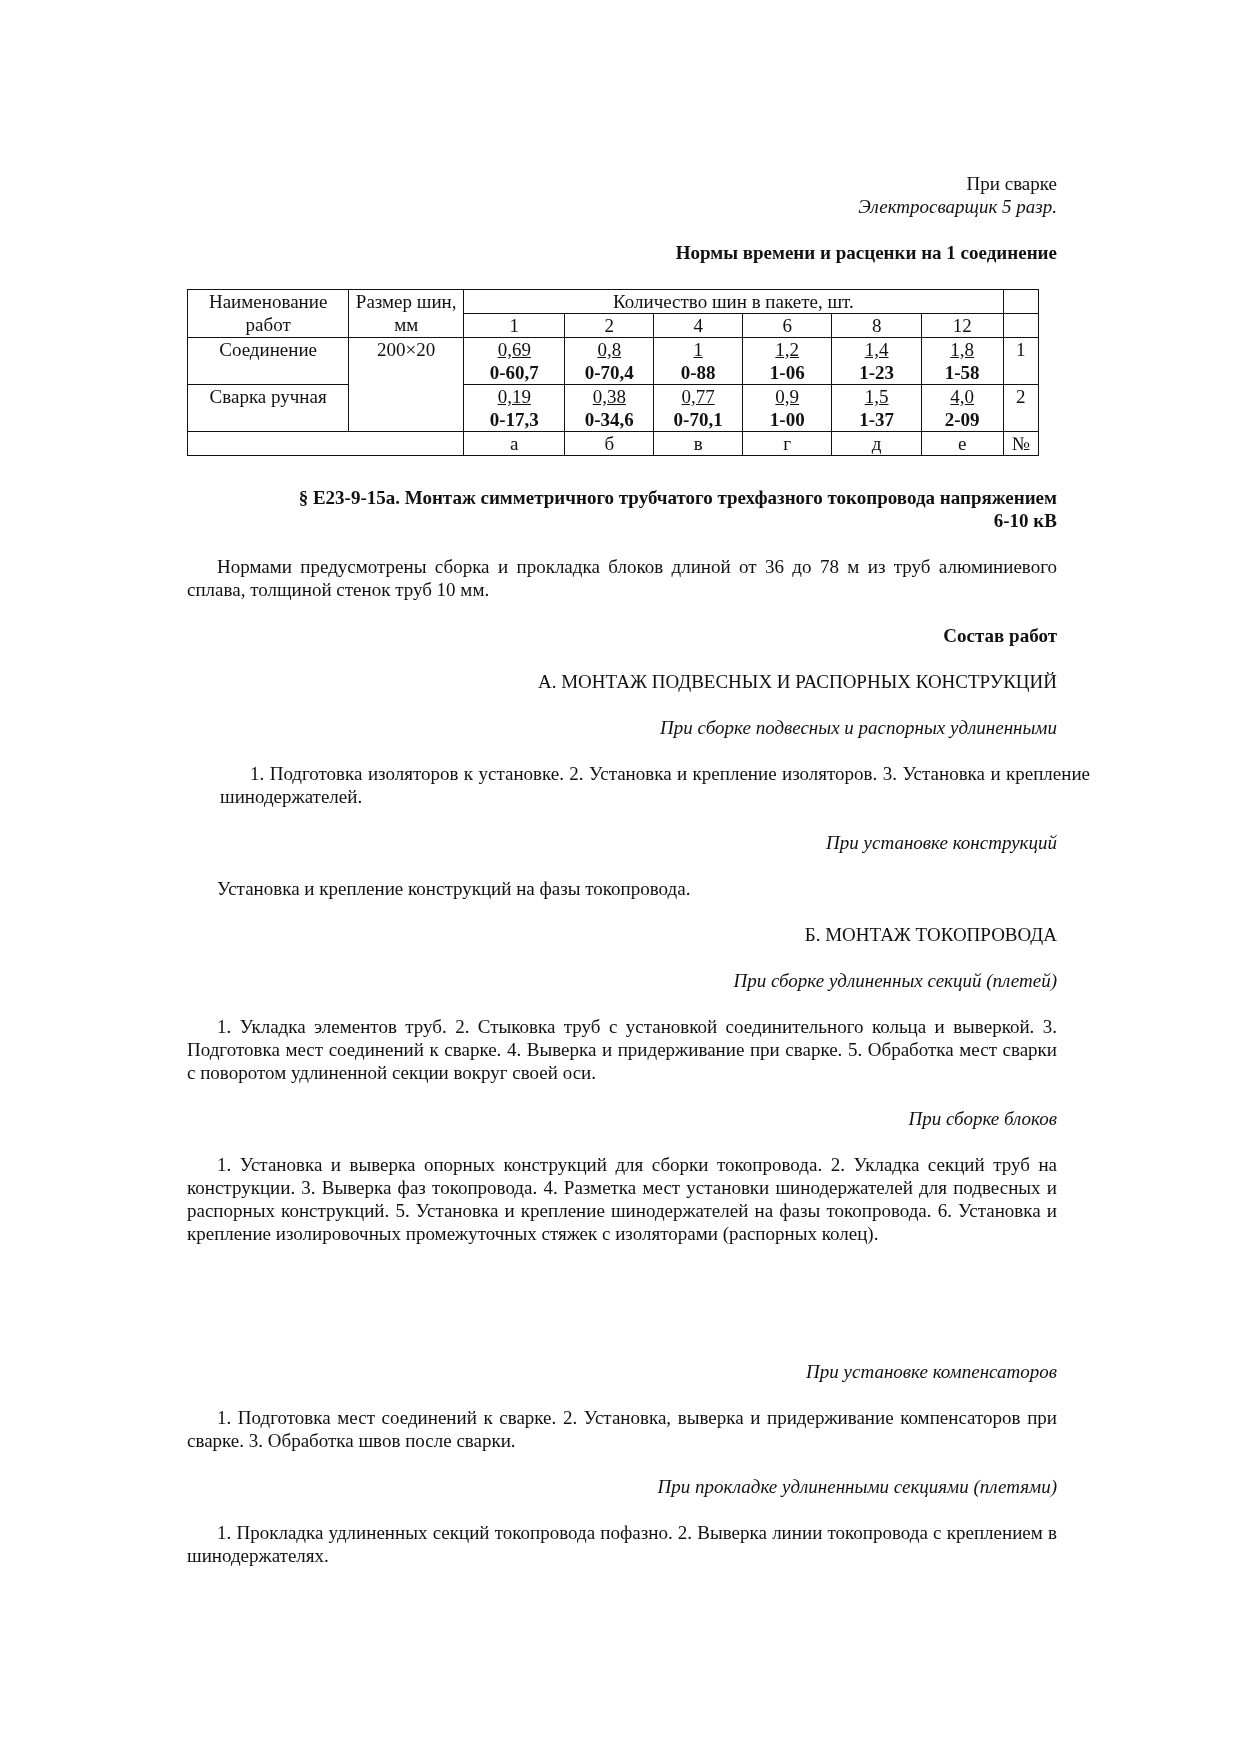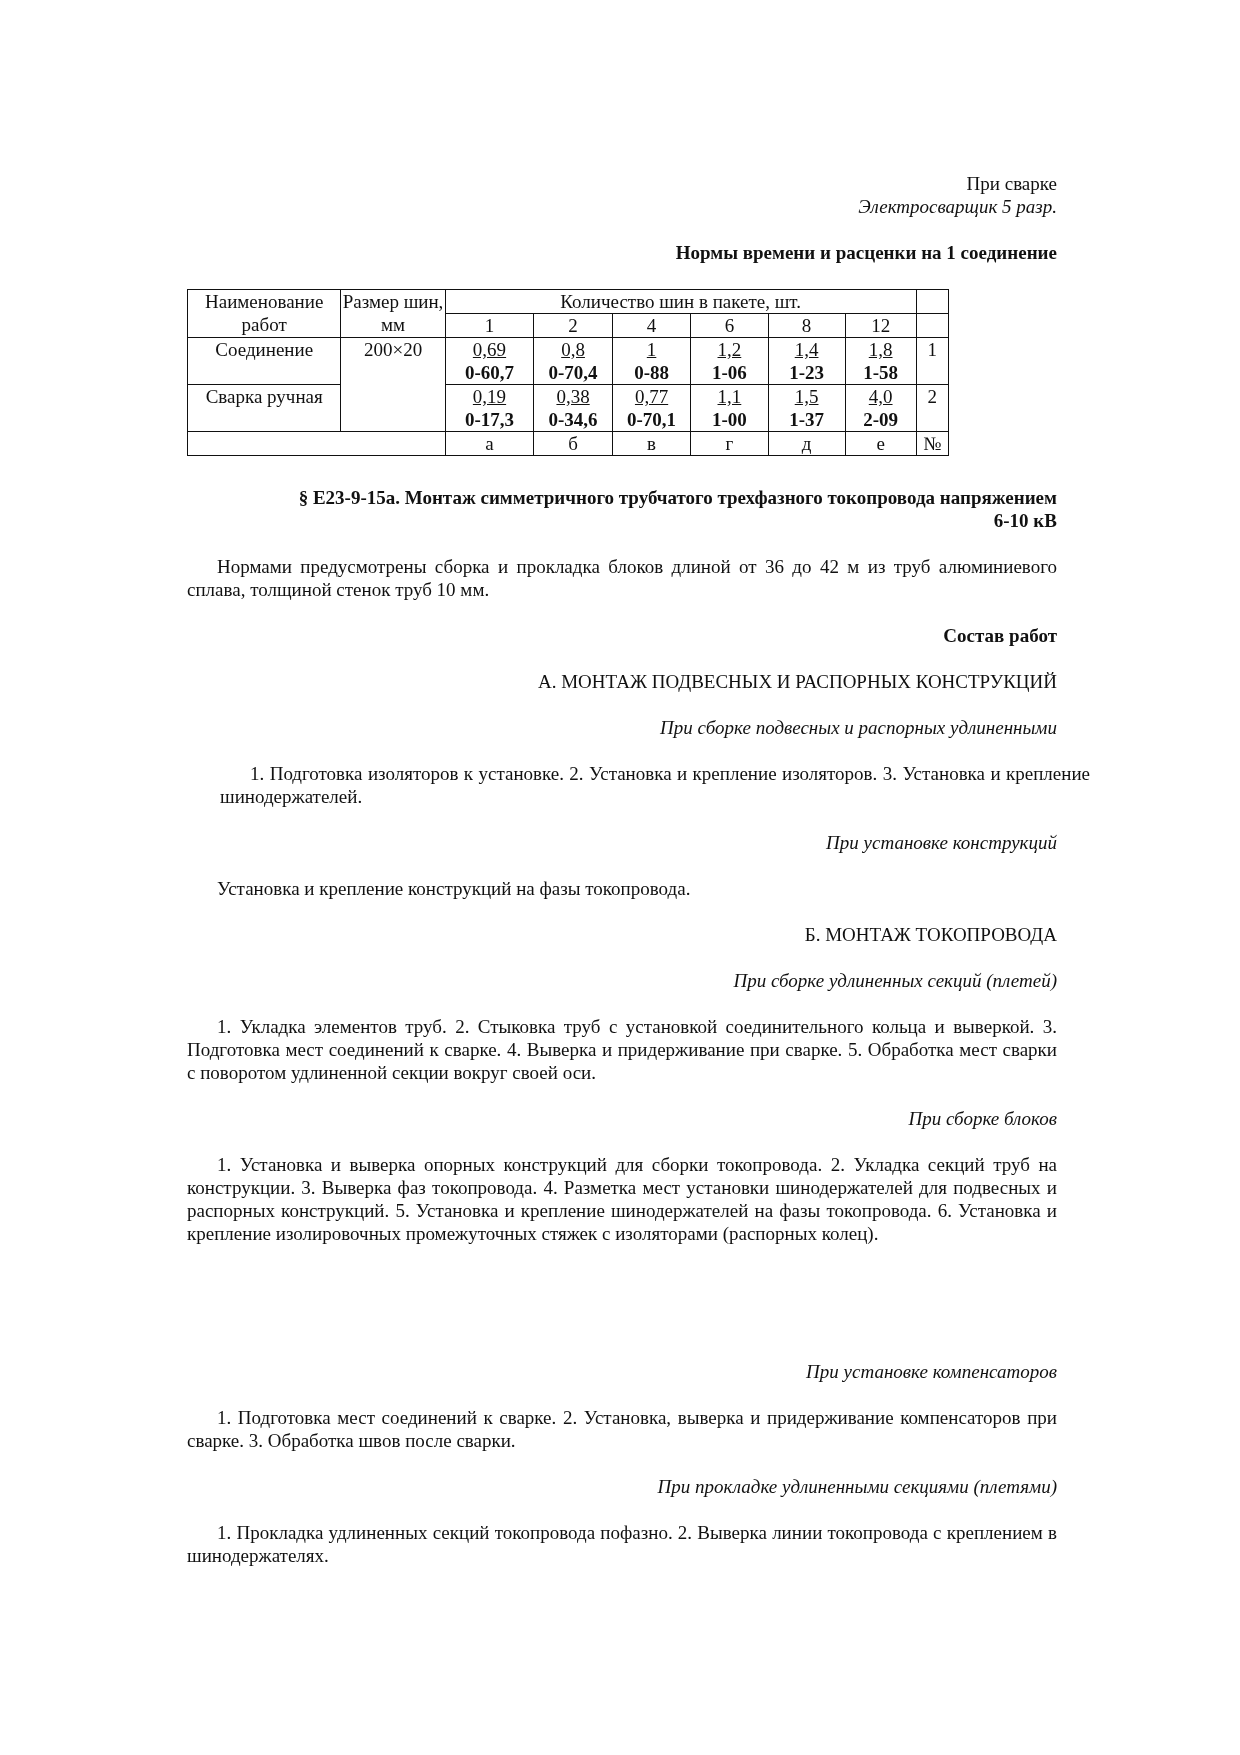--- a/index.html
+++ b/index.html
@@ -4,21 +4,21 @@
 <style>
   html, body { margin:0; padding:0; background:#ffffff; }
   body { width:1240px; height:1755px; position:relative; overflow:hidden;
          font-family:"Liberation Serif", serif; color:#111; font-size:19px; }
   .page { position:absolute; left:187px; top:0; width:870px; }
   .c { text-align:center; }
   .i { font-style:italic; }
   .b { font-weight:bold; }
   .line { position:absolute; left:0; width:870px; line-height:23px;text-align:right; }
   .para { position:absolute; left:0; width:870px; line-height:23px; text-align:justify; text-indent:30px; }
-  table.norms { position:absolute; left:0; top:289px; width:762px; border-collapse:collapse; font-size:19px; }
+  table.norms { position:absolute; left:0; top:289px; width:852px; border-collapse:collapse; font-size:19px; }
   table.norms td { border:1.5px solid #111; text-align:center; vertical-align:top; padding:0; line-height:23px; }
   .u { text-decoration:underline; }
 </style>
 </head>
 <body>
 
 <div class="page">
 
   <div class="line c" style="top:172px;">При сварке</div>
   <div class="line c i" style="top:195px;">Электросварщик 5 разр.</div>
@@ -89,21 +89,21 @@
           </td>
       <td>
             <div class="u">0,38</div>
             <div class="b">0-34,6</div>
           </td>
       <td>
             <div class="u">0,77</div>
             <div class="b">0-70,1</div>
           </td>
       <td>
-            <div class="u">1,1</div>
+            <div class="u">0,9</div>
             <div class="b">1-00</div>
           </td>
       <td>
             <div class="u">1,5</div>
             <div class="b">1-37</div>
           </td>
       <td>
             <div class="u">4,0</div>
             <div class="b">2-09</div>
           </td>
@@ -118,21 +118,21 @@
       <td>д</td>
       <td>е</td>
       <td>№</td>
     </tr>
   </tbody>
     </table>
 
   <div class="line c b" style="top:486px;">§ Е23-9-15а. Монтаж симметричного трубчатого трехфазного токопровода напряжением</div>
   <div class="line c b" style="top:509px;">6-10 кВ</div>
 
-  <div class="para" style="top:555px;">Нормами предусмотрены сборка и прокладка блоков длиной от 36 до 42 м из труб алюминиевого сплава, толщиной стенок труб 10 мм.</div>
+  <div class="para" style="top:555px;">Нормами предусмотрены сборка и прокладка блоков длиной от 36 до 78 м из труб алюминиевого сплава, толщиной стенок труб 10 мм.</div>
 
   <div class="line c b" style="top:624px;">Состав работ</div>
   <div class="line c" style="top:670px;">А. МОНТАЖ ПОДВЕСНЫХ И РАСПОРНЫХ КОНСТРУКЦИЙ</div>
   <div class="line c i" style="top:716px;">При сборке подвесных и распорных удлиненными</div>
   <div class="para" style="top:762px;margin-left:33px;">1. Подготовка изоляторов к установке. 2. Установка и крепление изоляторов. 3. Установка и крепление шинодержателей.</div>
 
   <div class="line c i" style="top:831px;">При установке конструкций</div>
   <div class="para" style="top:877px;">Установка и крепление конструкций на фазы токопровода.</div>
 
   <div class="line c" style="top:923px;">Б. МОНТАЖ ТОКОПРОВОДА</div>

